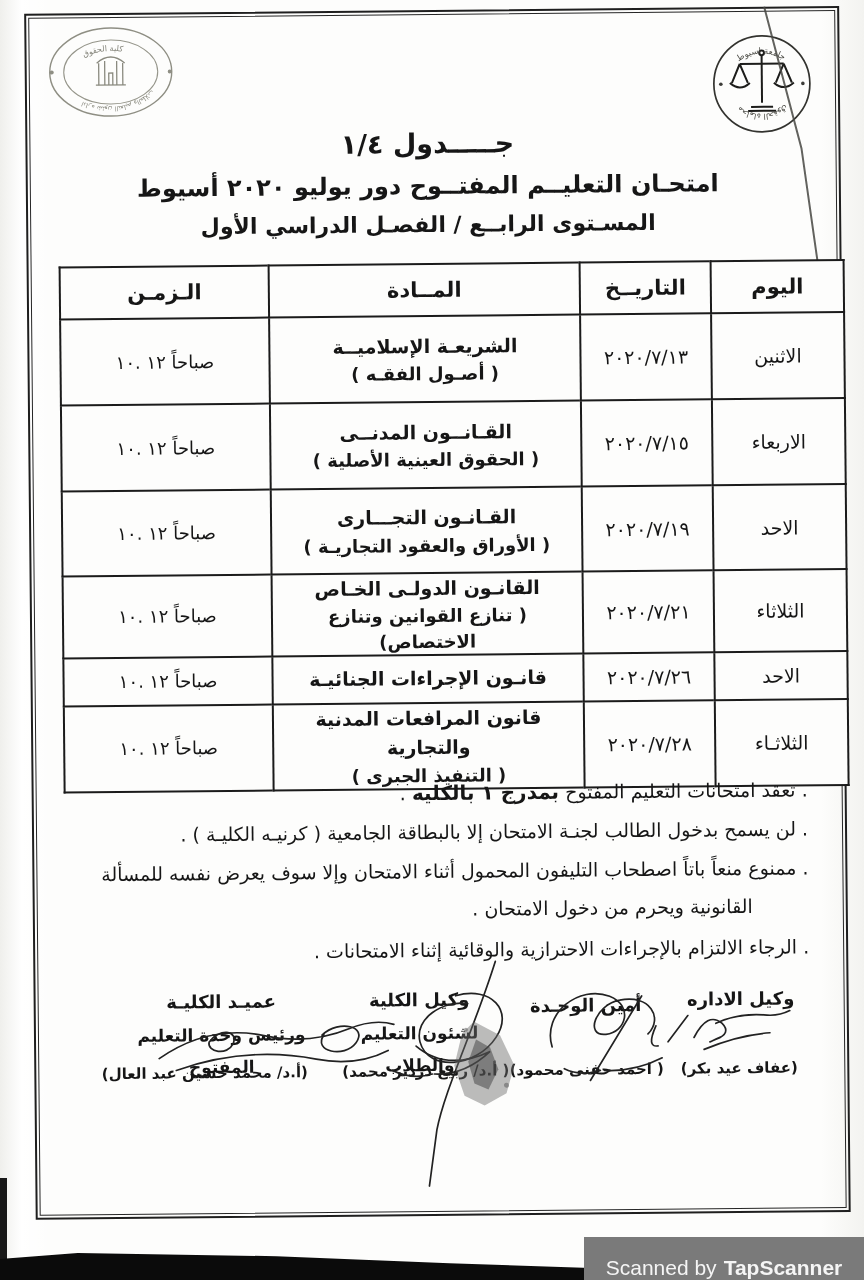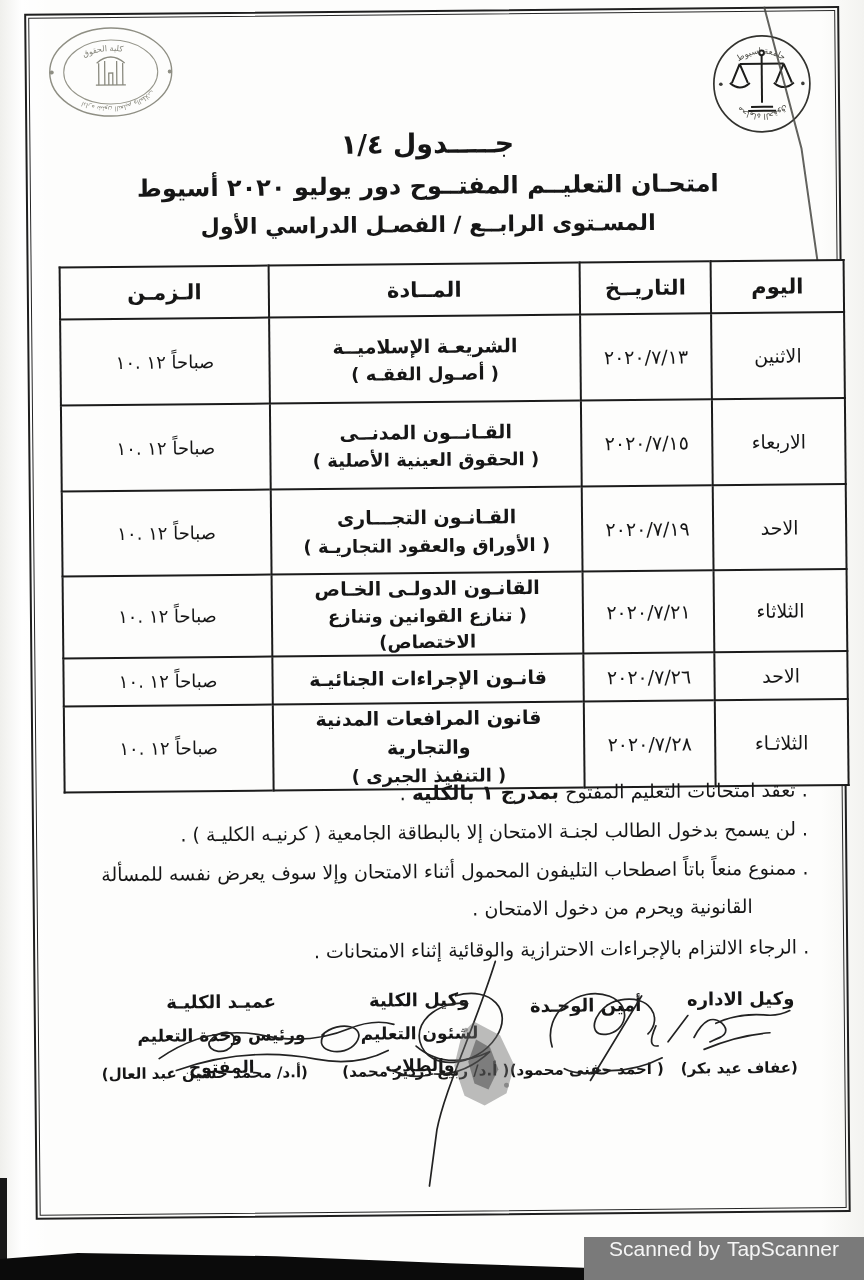--- a/index.html
+++ b/index.html
@@ -28,23 +28,23 @@
   .note .b{font-weight:bold;font-size:20px;}
   .note.cont{padding-right:56px;margin-bottom:15px;}
   .sigs{position:absolute;inset:0;direction:rtl;}
   .sig-title{position:absolute;font-size:18px;font-weight:bold;text-align:center;line-height:1.9;}
   .sig-title .l2{font-size:17px;}
   .sig-name{position:absolute;font-size:15px;font-weight:bold;text-align:center;white-space:nowrap;}
   .scan-strip{position:absolute;left:0;right:0;bottom:0;height:27px;background:#0b0b0b;
       clip-path:polygon(0 100%,0 22%,9% 0,32% 12%,52% 38%,71% 58%,100% 62%,100% 100%);}
   .left-sliver{position:absolute;left:0;bottom:10px;width:7px;height:92px;background:#181818;}
   .tap-bar{position:absolute;right:0;bottom:0;width:280px;height:43px;background:#7a7a7a;
-      display:flex;align-items:flex-start;justify-content:center;gap:7px;
+      display:flex;align-items:flex-end;justify-content:center;gap:7px;
       font-family:"Liberation Sans",sans-serif;color:#f5f5f5;font-size:21px;}
-  .tap-bar .brand{font-weight:normal;}
+  .tap-bar .brand{font-weight:bold;}
   svg{display:block;}
   .abs{position:absolute;}
 </style>
 </head>
 <body>
 
 <div class="page">
 
   <div class="doc">
 

